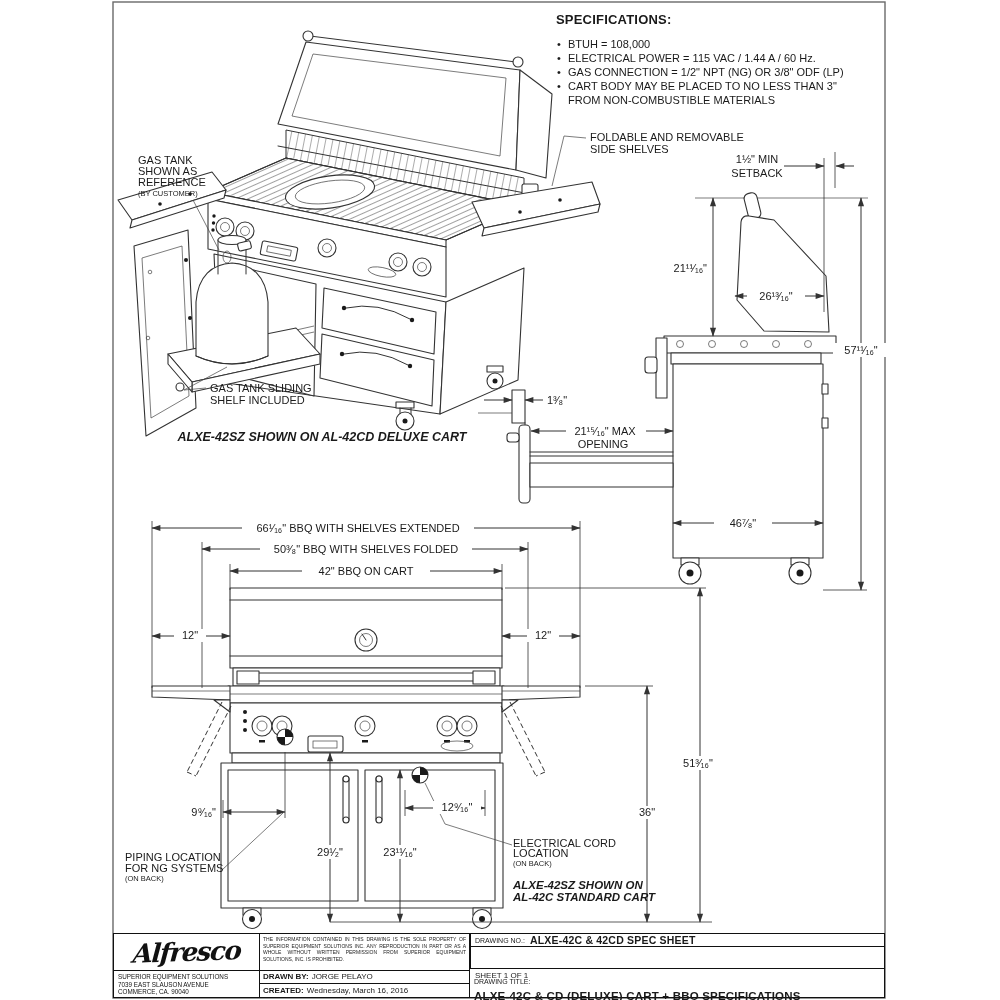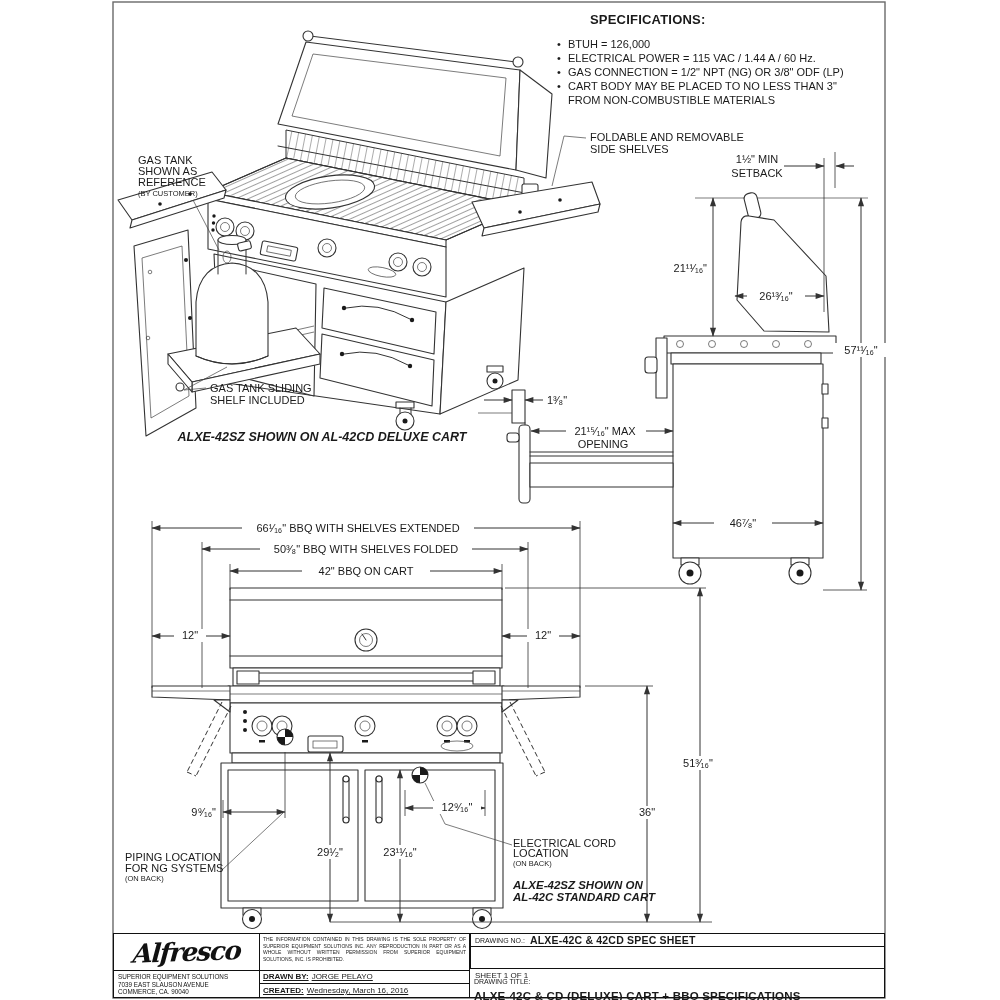--- a/index.html
+++ b/index.html
@@ -16,38 +16,38 @@
   .wbg{fill:#fff;}
   .blk{fill:#1a1a1a;}
   .tx{font-family:"Liberation Sans",sans-serif;font-size:11px;fill:#1a1a1a;}
   .txs{font-size:7.5px;}
   .mid{text-anchor:middle;}
   .end{text-anchor:end;}
   .bi{font-weight:bold;font-style:italic;font-size:11.5px;}
   .cap{font-weight:bold;font-style:italic;font-size:12.5px;text-anchor:middle;}
   
   .specs{position:absolute;left:556px;top:12px;width:330px;}
-  .specs .ttl{font-weight:bold;font-size:13px;margin-bottom:10px;letter-spacing:.2px;margin-left:34px;}
+  .specs .ttl{font-weight:bold;font-size:13px;margin-bottom:10px;letter-spacing:.2px;}
   .specs .it{font-size:11px;line-height:14px;padding-left:12px;position:relative;}
   .specs .it::before{content:"•";position:absolute;left:1px;}
   .specs .noteg{}
   .specs .cont{padding-left:12px;font-size:11px;line-height:14px;}
   
   .tblock{position:absolute;left:113px;top:933px;width:772px;height:65px;box-sizing:border-box;
           border:1.6px solid #111;display:flex;background:#fff;font-family:"Liberation Sans",sans-serif;}
   .tb-logo{width:145px;box-sizing:border-box;display:flex;flex-direction:column;}
   .logo-wrap{height:37px;display:flex;align-items:center;justify-content:center;border-bottom:1px solid #111;}
   .logo-txt{font-family:"DejaVu Serif",serif;font-style:italic;font-weight:bold;font-size:26px;
             letter-spacing:-1.5px;transform:skewX(-6deg) rotate(-2deg);color:#111;}
   .addr{padding:2px 4px;font-size:6.3px;line-height:7.2px;color:#111;}
   .tb-mid{width:210px;box-sizing:border-box;border-left:1.6px solid #111;display:flex;flex-direction:column;}
   .tb-legal{height:38px;box-sizing:border-box;border-bottom:1.6px solid #111;padding:2px 3px;
             font-size:5px;line-height:6.6px;color:#222;text-align:justify;}
   .tb-row{height:13.5px;box-sizing:border-box;display:flex;align-items:center;padding:0 3px;
-          font-size:8px;white-space:nowrap;text-decoration:underline;}
+          font-size:8px;white-space:nowrap;}
   .tb-row.brd{border-bottom:1.6px solid #111;}
   .tb-b{font-weight:bold;margin-right:3px;}
   .tb-right{flex:1;box-sizing:border-box;border-left:1.6px solid #111;display:flex;flex-direction:column;}
   .tb-rt{height:35px;box-sizing:border-box;border-bottom:1.6px solid #111;display:flex;}
   .tb-project{width:144px;box-sizing:border-box;padding:1px 4px;}
   .tb-sm{font-size:7px;color:#222;}
   .tb-big{font-weight:bold;font-size:11px;text-align:center;margin-top:3px;letter-spacing:.3px;}
   .tb-no{flex:1;box-sizing:border-box;border-left:1.6px solid #111;display:flex;flex-direction:column;gap:24px;}
   .tb-no-row{height:17.5px;box-sizing:border-box;border-bottom:1.2px solid #111;display:flex;
              align-items:center;padding:0 4px;white-space:nowrap;}
@@ -424,21 +424,21 @@
     <text class="tx" x="513" y="847">ELECTRICAL CORD</text>
     <text class="tx" x="513" y="857">LOCATION</text>
     <text class="tx txs" x="513" y="866">(ON BACK)</text>
     <text class="tx bi" x="513" y="889">ALXE-42SZ SHOWN ON</text>
     <text class="tx bi" x="513" y="901">AL-42C STANDARD CART</text>
   </g>
 </svg>
 
 <div class="specs">
   <div class="ttl">SPECIFICATIONS:</div>
-  <div class="it">BTUH = 126,000</div>
+  <div class="it">BTUH = 108,000</div>
   <div class="it">ELECTRICAL POWER = 115 VAC / 1.44 A / 60 Hz.</div>
   <div class="it">GAS CONNECTION = 1/2" NPT (NG) OR 3/8" ODF (LP)</div>
   <div class="noteg">
     <div class="it">CART BODY MAY BE PLACED TO NO LESS THAN 3"</div>
     <div class="cont">FROM  NON-COMBUSTIBLE MATERIALS</div>
   </div>
 </div>
 
 <div class="tblock">
   <div class="tb-logo">

